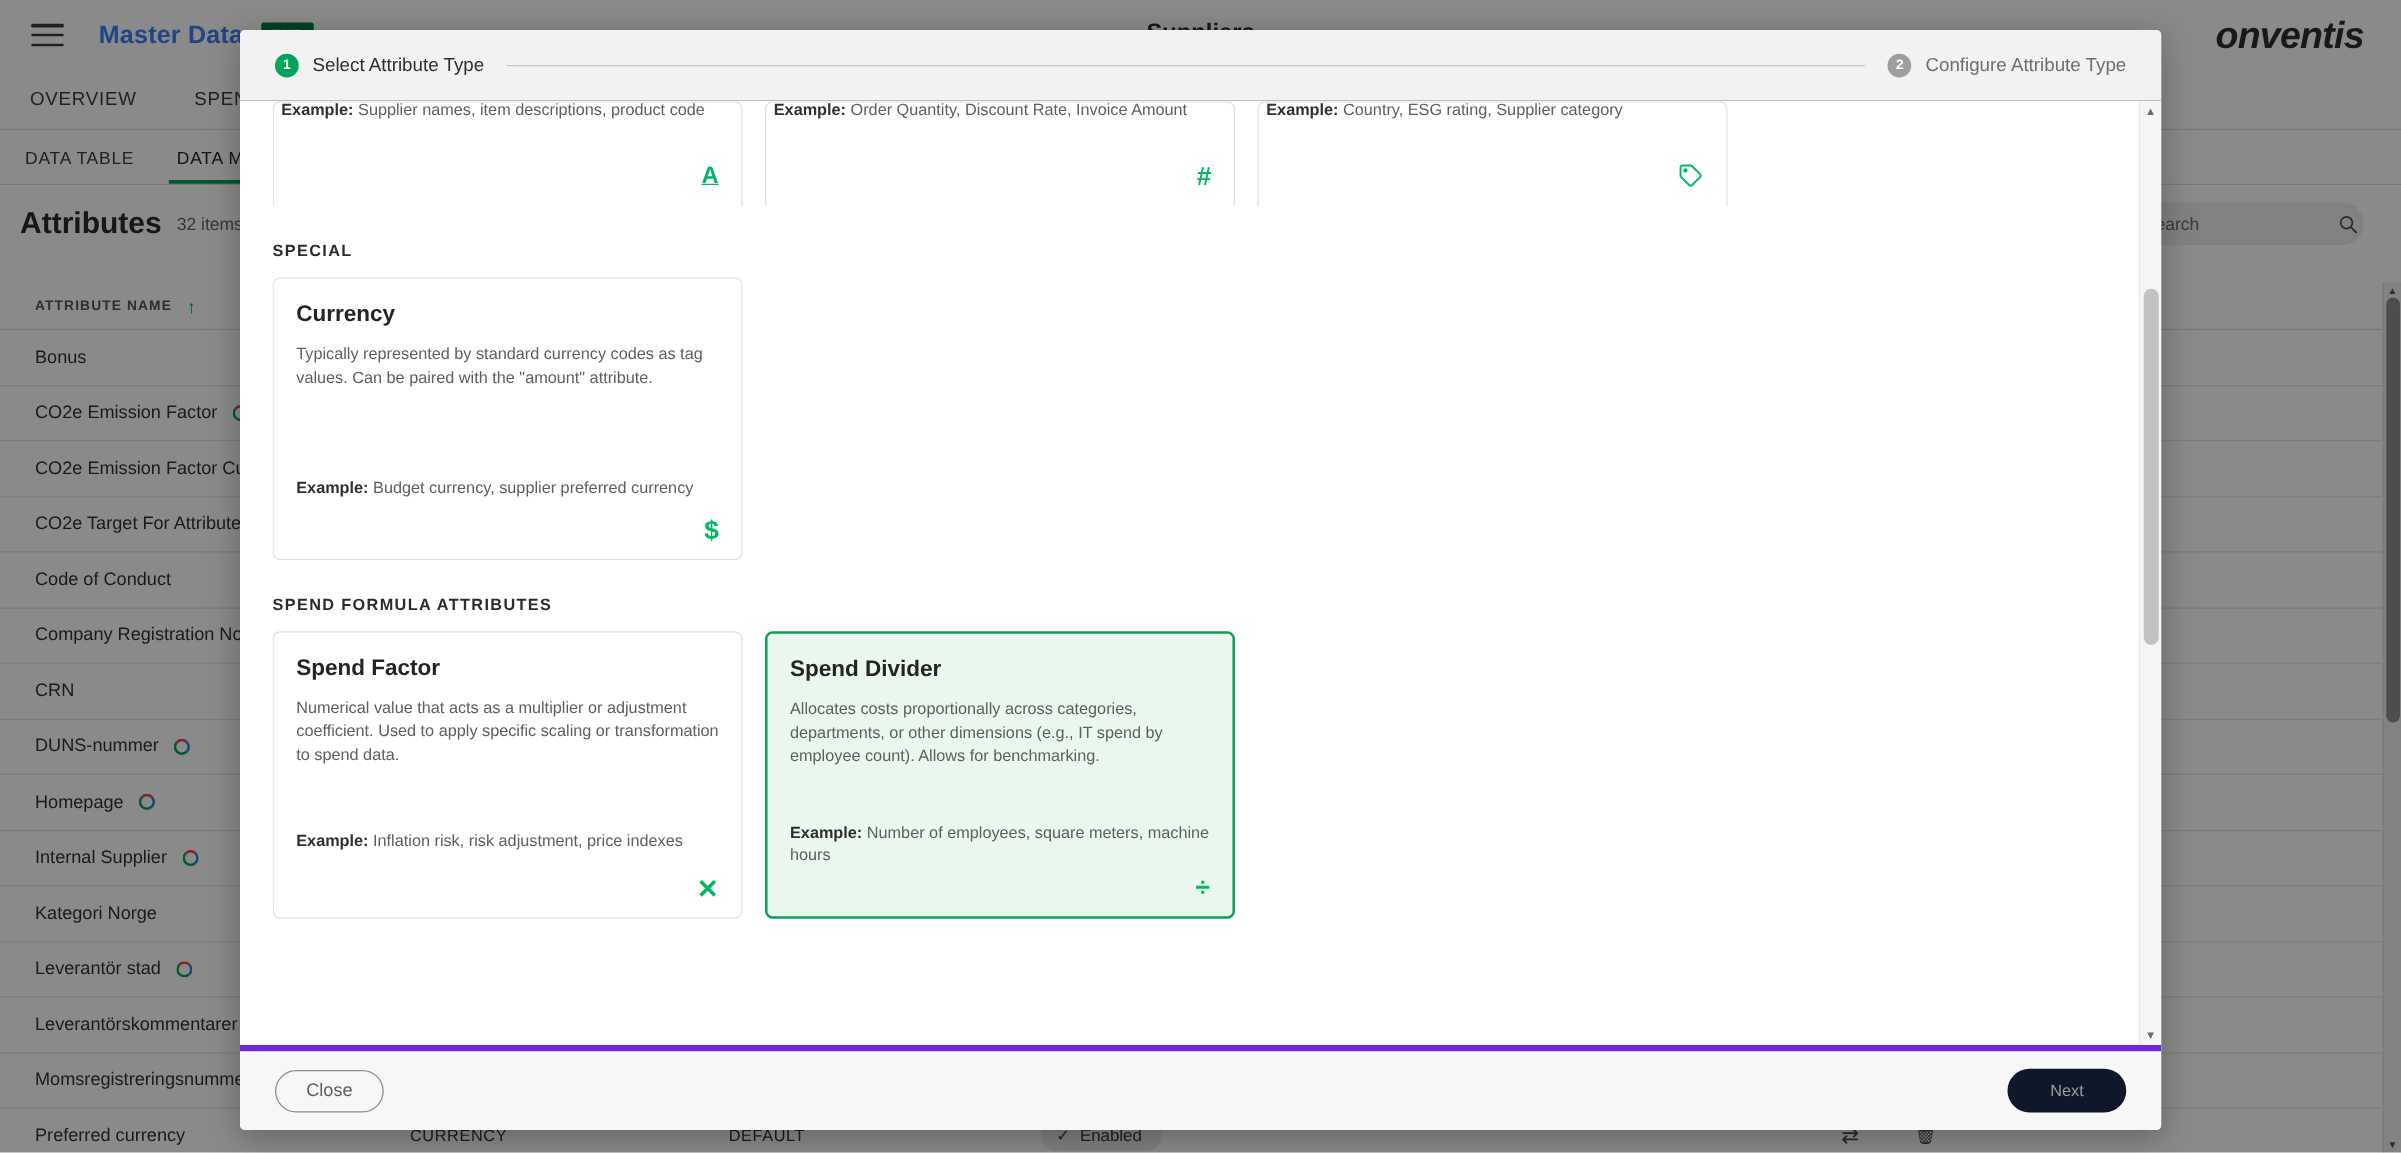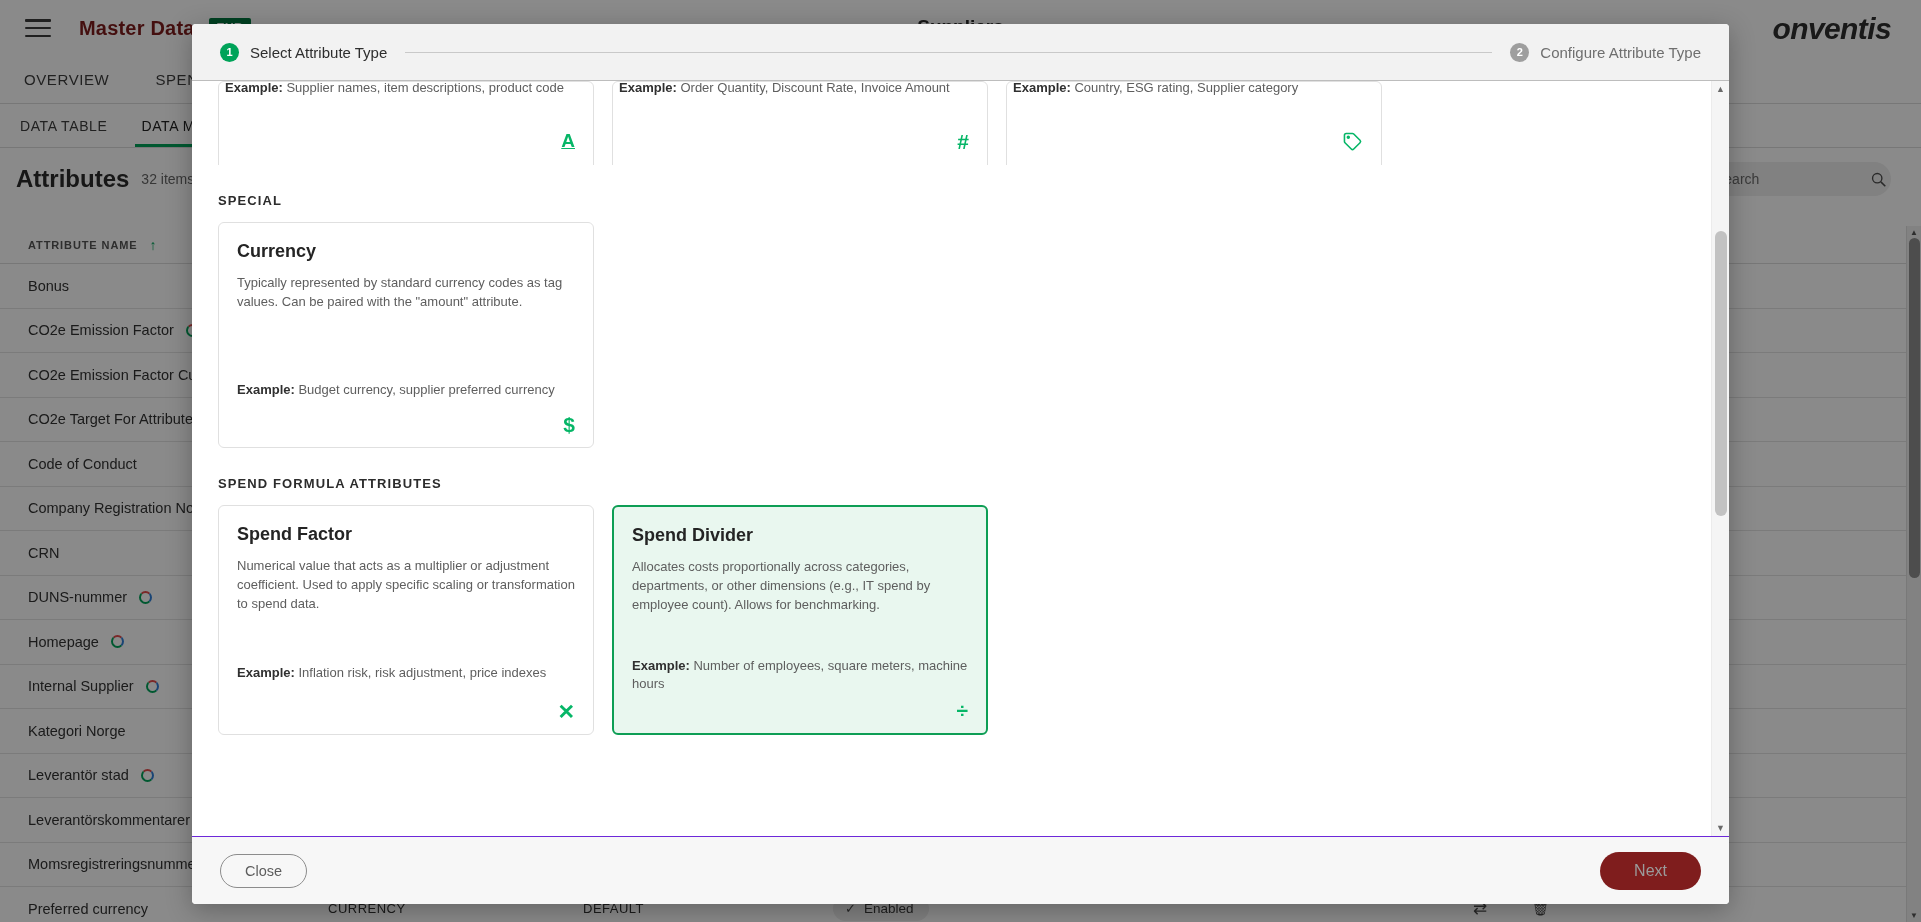--- a/index.html
+++ b/index.html
@@ -19,21 +19,21 @@
     position: absolute; left: 0; top: 0; width: 1921px; height: 56px;
     background: #ffffff;
     display: flex; align-items: center;
   }
   .hamburger {
     margin-left: 25px; width: 26px; height: 18px;
     display: flex; flex-direction: column; justify-content: space-between;
   }
   .hamburger span { display: block; height: 2.5px; background: #3b3b3b; border-radius: 1px; }
   .bg-title {
-    margin-left: 28px; font-size: 20px; font-weight: bold; color: #7f1d1d;
+    margin-left: 28px; font-size: 20px; font-weight: bold; color: #3b82f6;
     letter-spacing: .2px;
   }
   .currency-badge {
     margin-left: 14px; background: #00793f; color: #ffffff;
     font-size: 12px; font-weight: bold; padding: 3px 8px 4px; border-radius: 2px;
     letter-spacing: .4px;
   }
   .bg-center-title {
     position: absolute; left: 0; right: 0; top: 16px; text-align: center;
     font-size: 19px; font-weight: bold; color: #2b2b2b;
@@ -202,32 +202,32 @@
     position: absolute; right: 0; top: 0; width: 18px; height: 100%;
     background: #f5f5f5; border-left: 1px solid #ececec;
   }
   .modal-scroll .sthumb {
     position: absolute; left: 3px; top: 150px; width: 12px; height: 285px;
     background: #c2c2c2; border-radius: 6px;
   }
   .modal-scroll .sarr { position: absolute; left: 4px; font-size: 9px; color: #6a6a6a; }
 
   .modal-footer {
-    height: 68px; background: #f7f7f7; border-top: 1px solid #6d28d9;
+    height: 68px; background: #f7f7f7; border-top: 5px solid #6d28d9;
     display: flex; align-items: center; justify-content: space-between;
     padding: 0 28px;
   }
   .btn-close {
     border: 1px solid #8c8c8c; background: transparent; color: #5d5d5d;
     font-size: 14.5px; border-radius: 20px; padding: 8px 24px;
     font-family: "Liberation Sans", sans-serif; cursor: pointer;
   }
   .btn-next {
-    border: none; background: #7f1d1d; color: #9b9b9b;
-    font-size: 16px; border-radius: 20px; padding: 10px 34px;
+    border: none; background: #0f172a; color: #9b9b9b;
+    font-size: 13px; border-radius: 20px; padding: 10px 34px;
     font-family: "Liberation Sans", sans-serif;
   }
 </style>
 </head>
 <body>
 
 <div id="app-bg">
 
   <div class="bg-topbar">
     <div class="hamburger">

